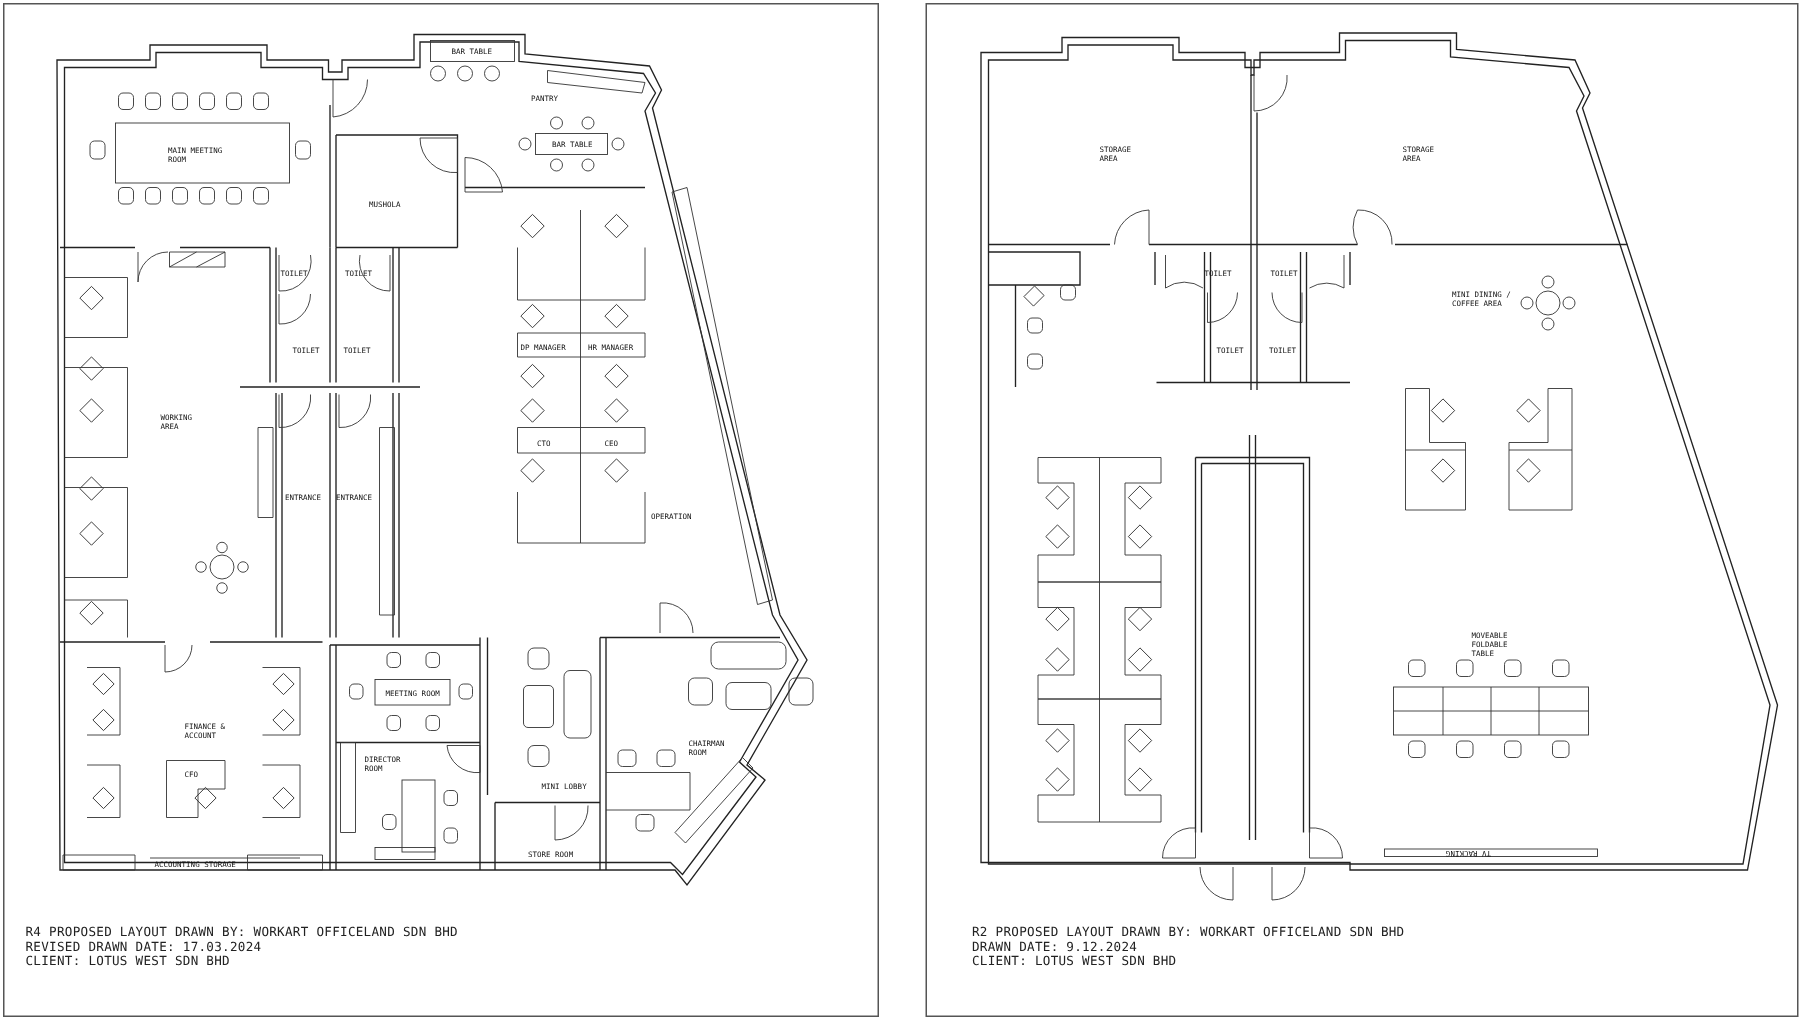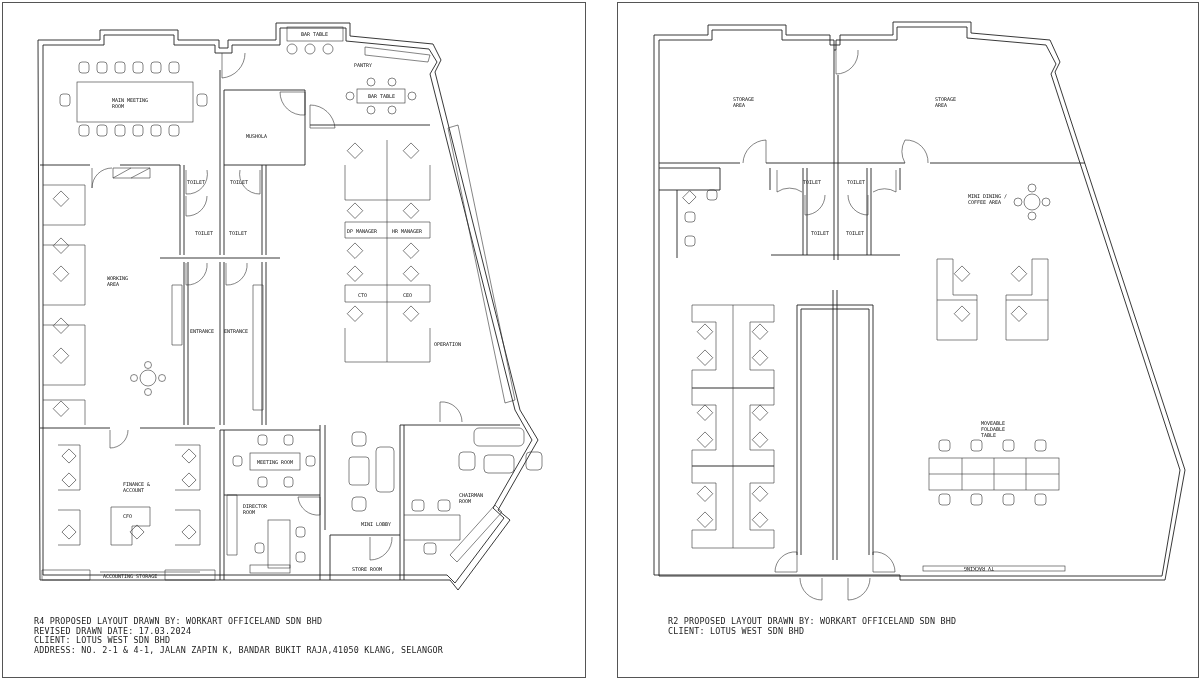--- a/index.html
+++ b/index.html
@@ -5,22 +5,22 @@
   html,body{margin:0;padding:0;background:#ffffff;}
   body{width:1200px;height:680px;position:relative;overflow:hidden;font-family:"DejaVu Sans Mono","Liberation Mono",monospace;}
   .sheet{position:absolute;border:1px solid #555;background:#fff;}
   #sheet-left{left:2px;top:2px;width:582px;height:674px;}
   #sheet-right{left:617px;top:2px;width:580px;height:674px;}
   svg{position:absolute;left:0;top:0;}
   .lbl{font-family:"DejaVu Sans Mono","Liberation Mono",monospace;font-size:5px;fill:#111;}
   .w{fill:none;stroke:#222;stroke-width:0.9;}
   .t{fill:none;stroke:#333;stroke-width:0.6;}
   .titleblock{position:absolute;font-family:"DejaVu Sans Mono","Liberation Mono",monospace;font-size:8.4px;line-height:9.6px;color:#222;letter-spacing:0.2px;white-space:pre;}
-  #tb-left{left:34px;top:617px;}
-  #tb-right{left:668px;top:617px;}
+  #tb-left{left:17px;top:617px;}
+  #tb-right{left:648px;top:617px;}
 </style>
 </head>
 <body>
 
 <div class="sheet" id="sheet-left"></div>
 <svg width="1200" height="680" viewBox="0 0 1200 680">
 
   <g>
     <path class="w" d="M38 40 L100 40 L100 30 L178 30 L178 40 L219 40 L219 48 L228 48 L228 40 L276 40 L276 23 L350 23 L350 36 L433 44 L441 60 L435 72 L520 410 L538 440 L498 510 L510 520 L458 590 L450 580 L40 580 Z"></path>
     <path class="w" d="M43 45 L104 45 L104 35 L174 35 L174 45 L215 45 L215 53 L232 53 L232 45 L280 45 L280 28 L346 28 L346 41 L429 49 L437 62 L430 74 L515 410 L532 440 L493 508 L504 518 L455 583 L447 575 L43 575 Z"></path>
@@ -196,21 +196,21 @@
     <text class="lbl" x="103" y="578">ACCOUNTING STORAGE</text>
     <text class="lbl" x="257" y="464">MEETING ROOM</text>
     <text class="lbl" x="243" y="508">DIRECTOR</text>
     <text class="lbl" x="243" y="514">ROOM</text>
     <text class="lbl" x="361" y="526">MINI LOBBY</text>
     <text class="lbl" x="352" y="571">STORE ROOM</text>
     <text class="lbl" x="459" y="497">CHAIRMAN</text>
     <text class="lbl" x="459" y="503">ROOM</text>
   </g>
 </svg>
-<div class="titleblock" id="tb-left"><div>R4 PROPOSED LAYOUT DRAWN BY: WORKART OFFICELAND SDN BHD</div><div>REVISED DRAWN DATE: 17.03.2024</div><div>CLIENT: LOTUS WEST SDN BHD</div><div>ADDRESS: NO. 2-1 &amp; 4-1, JALAN ZAPIN K, BANDAR BUKIT RAJA,41050 KLANG, SELANGOR</div></div>
+<div class="titleblock" id="tb-left"><div>R4 PROPOSED LAYOUT DRAWN BY: WORKART OFFICELAND SDN BHD</div><div>REVISED DRAWN DATE: 17.03.2024</div><div>CLIENT: LOTUS WEST SDN BHD</div></div>
 
 <div class="sheet" id="sheet-right"></div>
 <svg width="1200" height="680" viewBox="0 0 1200 680" style="pointer-events:none">
   <g>
     <path class="w" d="M654 35 L708 35 L708 25 L786 25 L786 35 L830 35 L830 45 L840 45 L840 35 L893 35 L893 22 L971 22 L971 33 L1050 40 L1060 62 L1055 72 L1185 470 L1165 580 L900 580 L900 575 L654 575 Z"></path>
     <path class="w" d="M659 40 L712 40 L712 30 L782 30 L782 40 L834 40 L834 50 L836 50 L836 40 L897 40 L897 27 L967 27 L967 38 L1046 45 L1056 64 L1051 74 L1180 470 L1162 576 L659 576 Z"></path>
   </g>
   <g>
     <path class="w" d="M659 163 L740 163 M766 163 L905 163 M930 163 L1085 163 M834 50 L834 260 M838 75 L838 260 M770 168 L770 190 M803 168 L803 255 M807 168 L807 255 M867 168 L867 255 M871 168 L871 255 M900 168 L900 190 M771 255 L900 255"></path>
     <path class="w" d="M659 168 L720 168 L720 190 L659 190 M677 190 L677 258"></path>
@@ -297,13 +297,13 @@
     <text class="lbl" x="811" y="235">TOILET</text>
     <text class="lbl" x="846" y="235">TOILET</text>
     <text class="lbl" x="968" y="198">MINI DINING /</text>
     <text class="lbl" x="968" y="204">COFFEE AREA</text>
     <text class="lbl" x="981" y="425">MOVEABLE</text>
     <text class="lbl" x="981" y="431">FOLDABLE</text>
     <text class="lbl" x="981" y="437">TABLE</text>
     <text class="lbl" x="994" y="-567" transform="scale(-1,-1) translate(-1988,0)">TV RACKING</text>
   </g>
 </svg>
-<div class="titleblock" id="tb-right"><div>R2 PROPOSED LAYOUT DRAWN BY: WORKART OFFICELAND SDN BHD</div><div>CLIENT: LOTUS WEST SDN BHD</div></div>
+<div class="titleblock" id="tb-right"><div>R2 PROPOSED LAYOUT DRAWN BY: WORKART OFFICELAND SDN BHD</div><div>DRAWN DATE: 9.12.2024</div><div>CLIENT: LOTUS WEST SDN BHD</div></div>
 
 </body></html>

